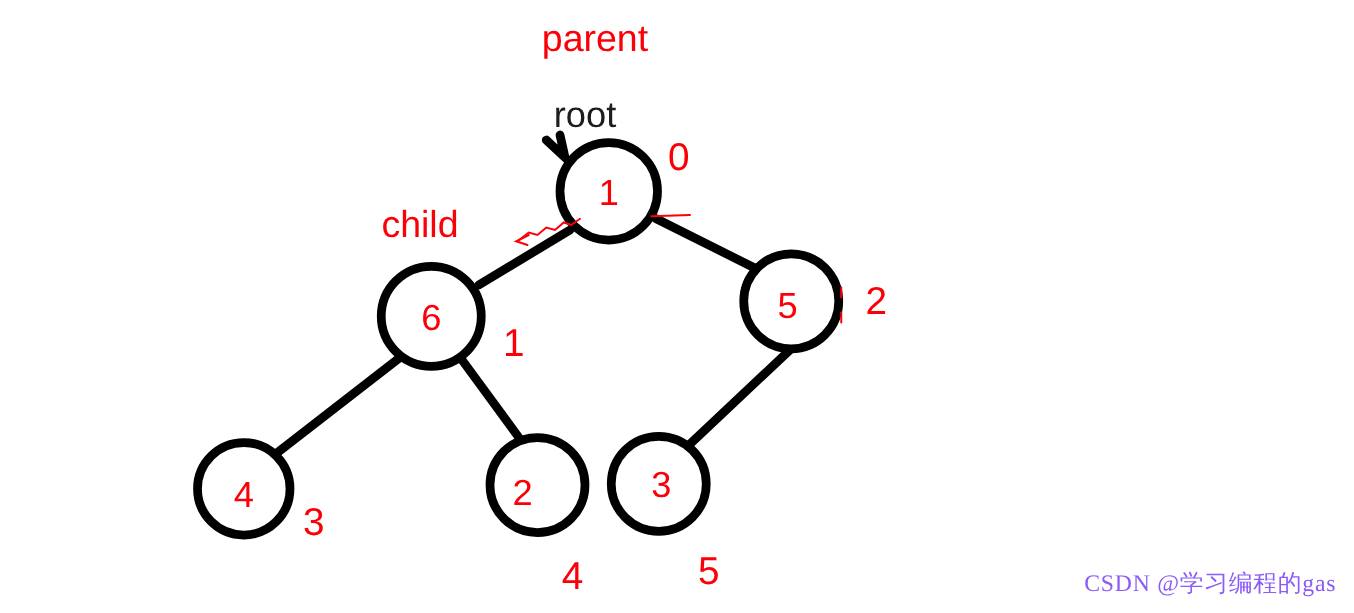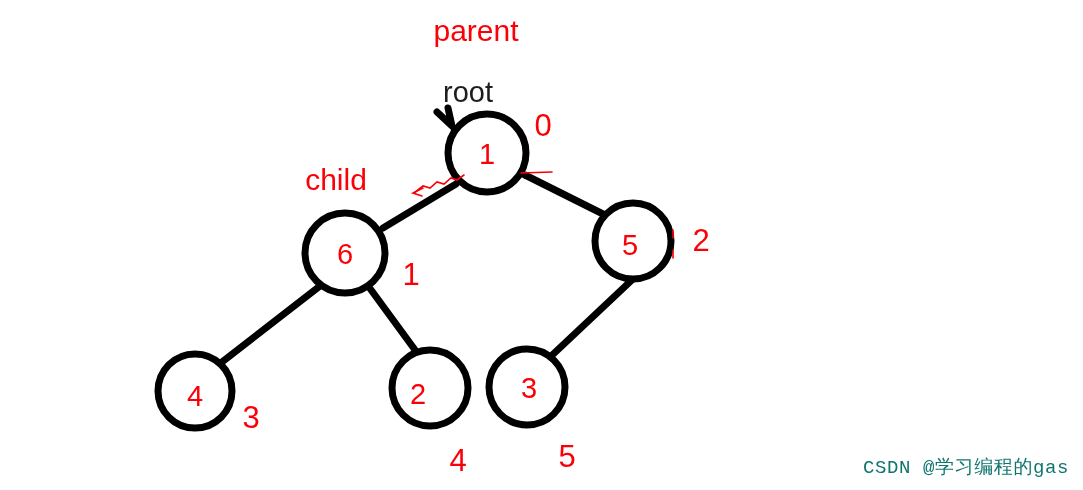--- a/index.html
+++ b/index.html
@@ -74,22 +74,22 @@
     fill: #1d1d1d;
     font-family: "Liberation Sans", sans-serif;
     font-size: 29px;
     text-anchor: middle;
     dominant-baseline: middle;
   }
   .watermark {
     position: absolute;
     right: 14px;
     bottom: 10px;
-    color: #0f766e;
-    font-family: Liberation Mono, monospace;
+    color: #8b5cf6;
+    font-family: Liberation Serif, serif;
     font-size: 19px;
     letter-spacing: 0.6px;
     white-space: nowrap;
     user-select: none;
   }
 </style>
 </head>
 <body>
 
 <div id="canvas-root">

